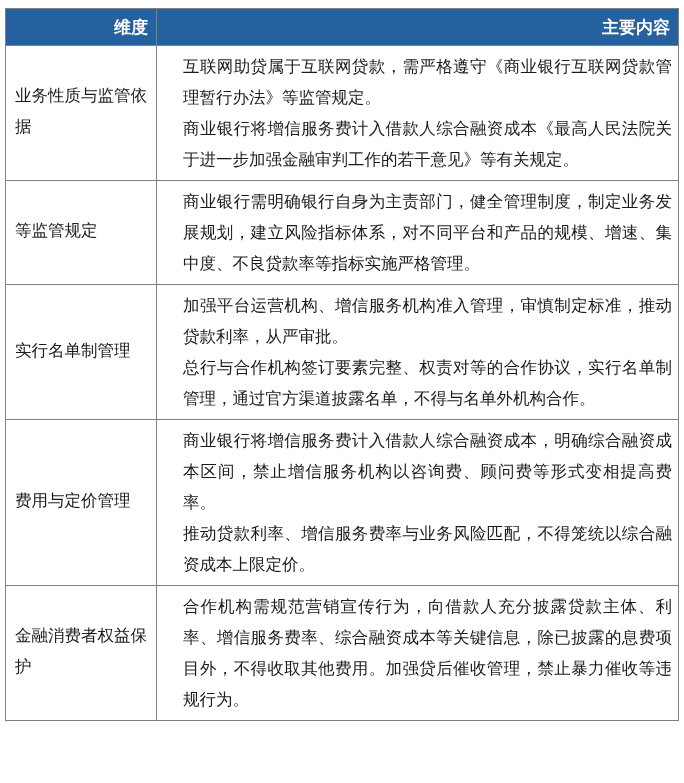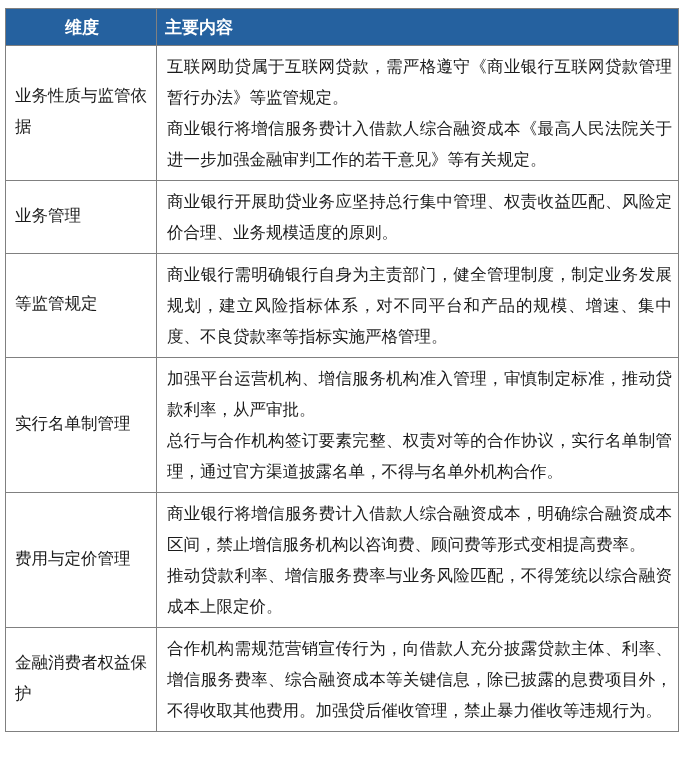--- a/index.html
+++ b/index.html
@@ -30,33 +30,33 @@
   }
   thead th{
     background:var(--header-bg);
     color:var(--header-text);
     font-weight:bold;
     font-size:17px;
     height:37px;
     padding:4px 8px;
     border-color:var(--border);
   }
-  th.h-dim{text-align:center;padding-left:10px;}
-  th.h-main{text-align:left;}
+  th.h-dim{text-align:right;padding-left:10px;}
+  th.h-main{text-align:right;}
   td{
     color:var(--body-text);
     font-size:16.5px;
     line-height:31px;
   }
   td.dim{
     padding:2px 6px 6px 9px;
     text-align:left;
   }
   td.content{
-    padding:5px 6px 5px 10px;
+    padding:5px 6px 5px 26px;
     text-align:justify;
   }
   td.content p{
     margin:0;
   }
 </style>
 </head>
 <body>
 
 <div class="table-wrap">
@@ -73,26 +73,20 @@
     </thead>
     <tbody>
   <tr>
     <td class="dim">业务性质与监管依据</td>
     <td class="content">
             <p>互联网助贷属于互联网贷款，需严格遵守《商业银行互联网贷款管理暂行办法》等监管规定。</p>
             <p>商业银行将增信服务费计入借款人综合融资成本《最高人民法院关于进一步加强金融审判工作的若干意见》等有关规定。</p>
           </td>
   </tr>
 
-  <tr>
-    <td class="dim">业务管理</td>
-    <td class="content">
-            <p>商业银行开展助贷业务应坚持总行集中管理、权责收益匹配、风险定价合理、业务规模适度的原则。</p>
-          </td>
-  </tr>
 
   <tr>
     <td class="dim">等监管规定</td>
     <td class="content">
             <p>商业银行需明确银行自身为主责部门，健全管理制度，制定业务发展规划，建立风险指标体系，对不同平台和产品的规模、增速、集中度、不良贷款率等指标实施严格管理。</p>
           </td>
   </tr>
 
   <tr>
     <td class="dim">实行名单制管理</td>

